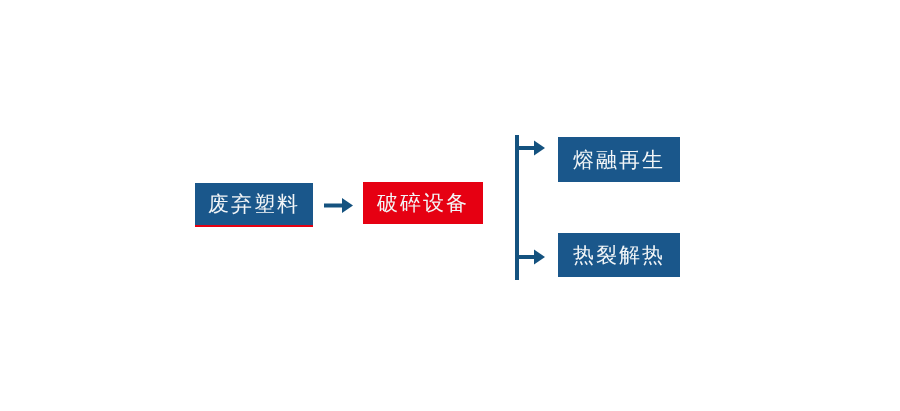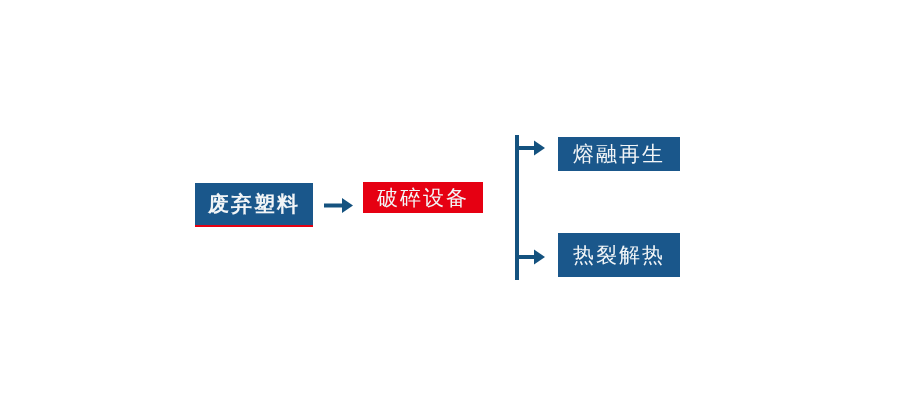--- a/index.html
+++ b/index.html
@@ -22,25 +22,25 @@
     justify-content: center;
     color: var(--label-text, #f2f5f7);
     font-size: 21px;
     letter-spacing: 2px;
     font-weight: 400;
     box-sizing: border-box;
     white-space: nowrap;
   }
   .node.blue { background: var(--box-blue, #1a578b); }
   .node.red  { background: var(--box-red, #e60012); }
-  .node.red-underline { border-bottom: 2px solid var(--underline-red, #e60012); font-weight: bold; }
+  .node.red-underline { border-bottom: 2px solid var(--underline-red, #e60012); }
 
   #node-waste   { left: 195px; top: 183px; width: 118px; height: 44px; }
-  #node-crusher { left: 363px; top: 182px; width: 120px; height: 31px; }
-  #node-melt    { left: 558px; top: 137px; width: 122px; height: 34px; }
+  #node-crusher { left: 363px; top: 182px; width: 120px; height: 42px; }
+  #node-melt    { left: 558px; top: 137px; width: 122px; height: 45px; }
   #node-pyro    { left: 558px; top: 233px; width: 122px; height: 44px; justify-content: center; }
 
   .connector-svg { position: absolute; display: block; }
   #arrow-main   { left: 323px; top: 196px; }
   #branch-line  { position: absolute; left: 515px; top: 135px; width: 4px; height: 145px;
                   background: var(--connector-blue, #14527f); }
   #branch-arrow-top    { left: 517px; top: 139px; }
   #branch-arrow-bottom { left: 517px; top: 248px; }
 
   .conn-stroke { stroke: var(--connector-blue, #14527f); }

